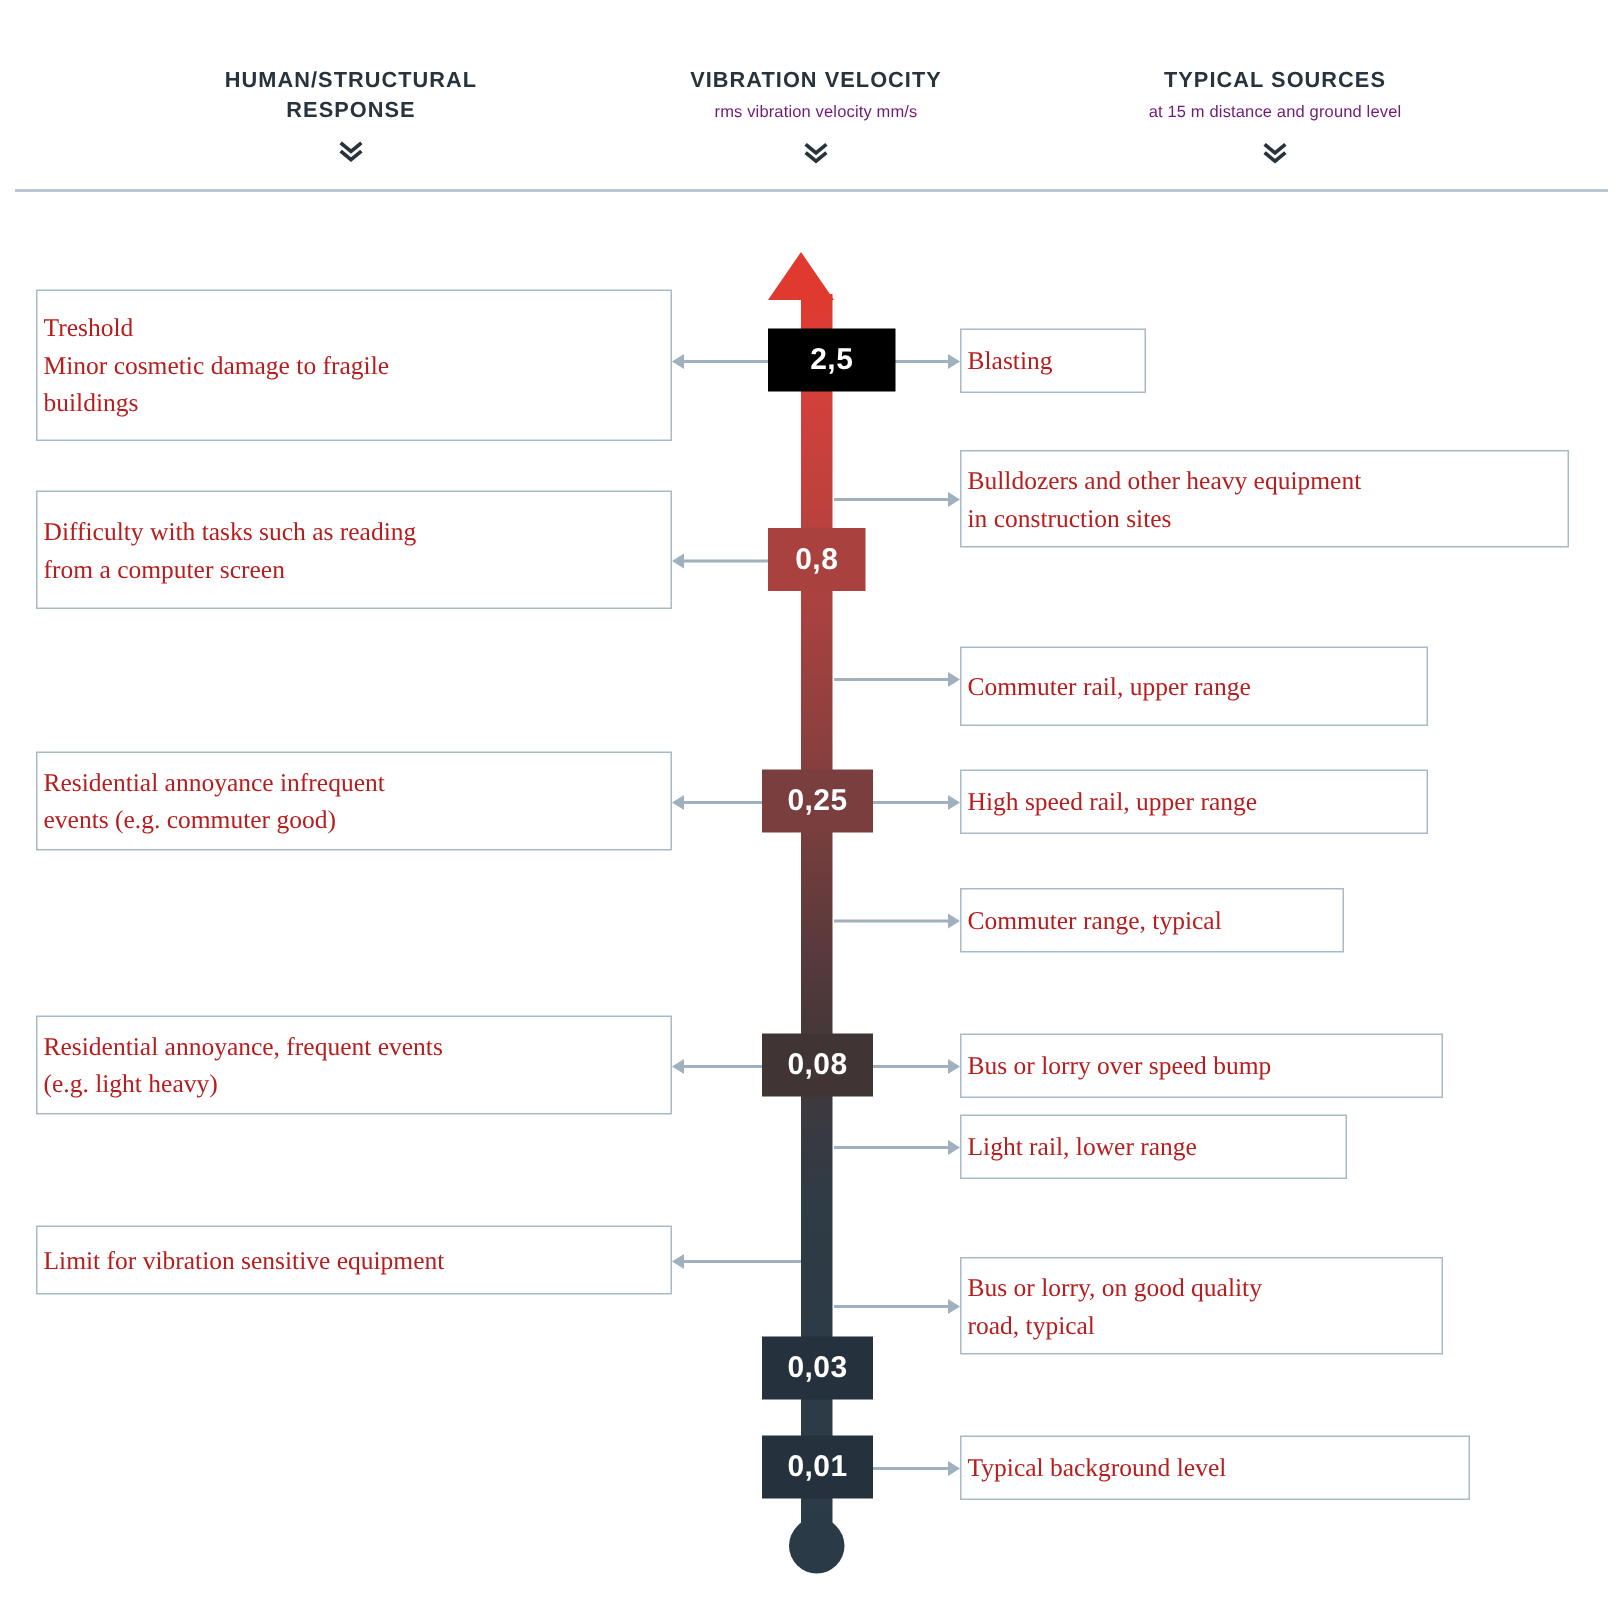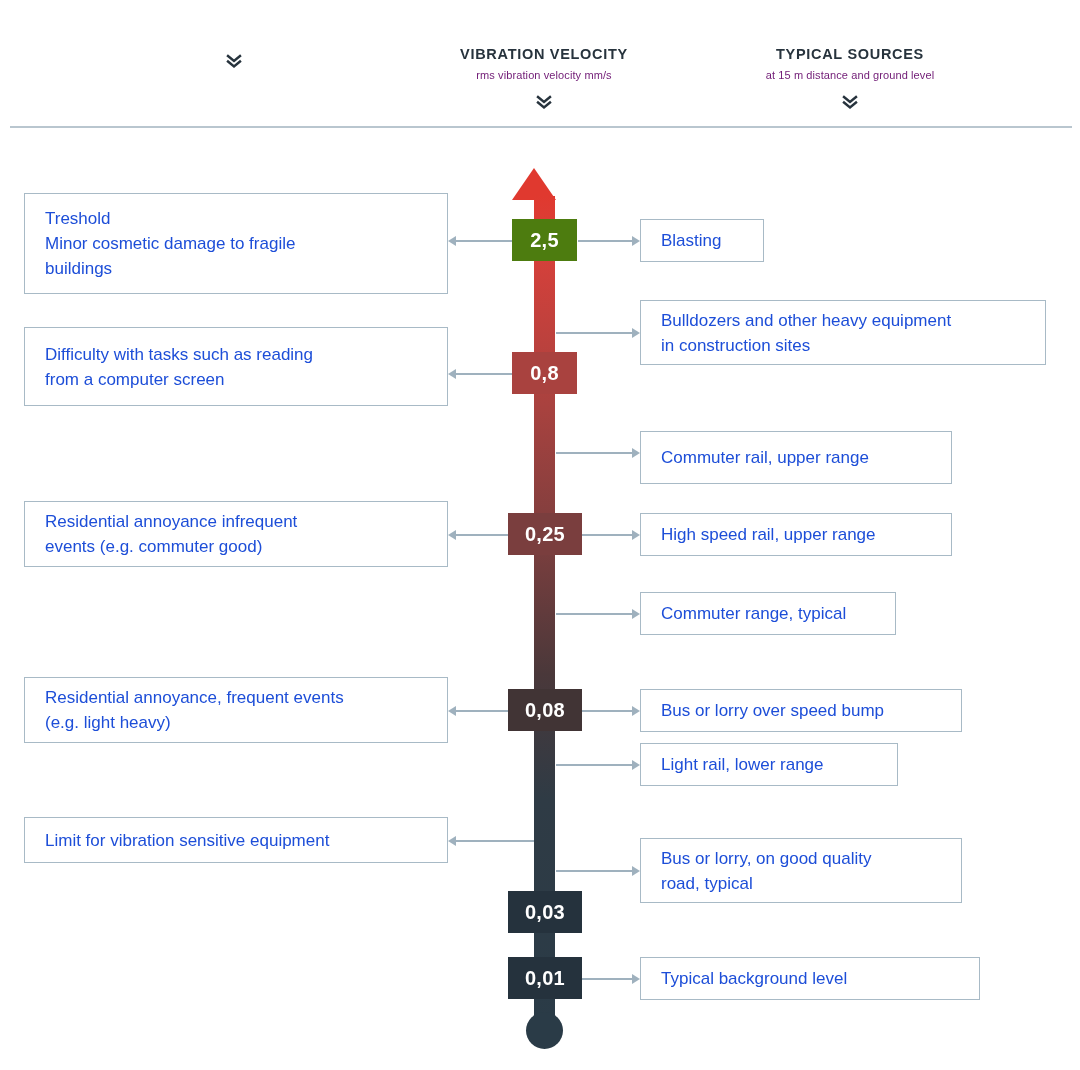--- a/index.html
+++ b/index.html
@@ -67,23 +67,24 @@
     color: #ffffff; font-size: 20px; font-weight: bold;
     letter-spacing: 0.3px;
   }
 
   
   .box {
     position: absolute;
     border: 1.4px solid #a8bac6;
     background: #ffffff;
     display: flex; align-items: center;
-    padding: 0 20px;
+    padding: 0 4px;
     font-size: 17px; line-height: 25px;
-    color: #1d4ed8;
+    color: #b91c1c;
+    font-family: Liberation Serif, serif;
   }
   .box span { display: block; }
 
   
   .conn { position: absolute; height: 2px; background: #9fb1be; }
   .arrowhead { position: absolute; width: 0; height: 0; }
   .arrowhead.right {
     border-top: 5px solid transparent;
     border-bottom: 5px solid transparent;
     border-left: 8px solid #9fb1be;
@@ -93,20 +94,22 @@
     border-bottom: 5px solid transparent;
     border-right: 8px solid #9fb1be;
   }
 </style>
 </head>
 <body>
 
 <div id="root">
 
   <div class="hdr-col" style="left:84px; top:44px; width:300px;">
+    <div class="hdr-title">HUMAN/STRUCTURAL
+RESPONSE</div>
     <div class="chev">
       <svg width="18" height="18" viewBox="0 0 18 18">
         <path d="M3 4 L9 9 L15 4" fill="none" stroke="#27333d" stroke-width="2.4" stroke-linecap="square"></path>
         <path d="M3 9.5 L9 14.5 L15 9.5" fill="none" stroke="#27333d" stroke-width="2.4" stroke-linecap="square"></path>
       </svg>
     </div>
   </div>
 
   <div class="hdr-col" style="left:394px; top:44px; width:300px;">
     <div class="hdr-title">VIBRATION VELOCITY</div>
@@ -171,21 +174,21 @@
   <div class="conn" style="left:556px; top:870px; width:80px;"></div>
   <div class="arrowhead right" style="left:632px; top:866px;"></div>
 
   <div class="conn" style="left:578px; top:978px; width:58px;"></div>
   <div class="arrowhead right" style="left:632px; top:974px;"></div>
 
   <div class="axis-head"></div>
   <div class="axis-shaft"></div>
   <div class="axis-cap"></div>
 
-  <div class="marker" style="left:512px; top:219px; width:65px; background:#4d7c0f;">
+  <div class="marker" style="left:512px; top:219px; width:85px; background:#000000;">
     <span>2,5</span>
   </div>
   <div class="marker" style="left:512px; top:352px; width:65px; background:#a9423f;">
     <span>0,8</span>
   </div>
   <div class="marker" style="left:508px; top:513px; width:74px; background:#7a3e3e;">
     <span>0,25</span>
   </div>
   <div class="marker" style="left:508px; top:689px; width:74px; background:#413435;">
     <span>0,08</span>

